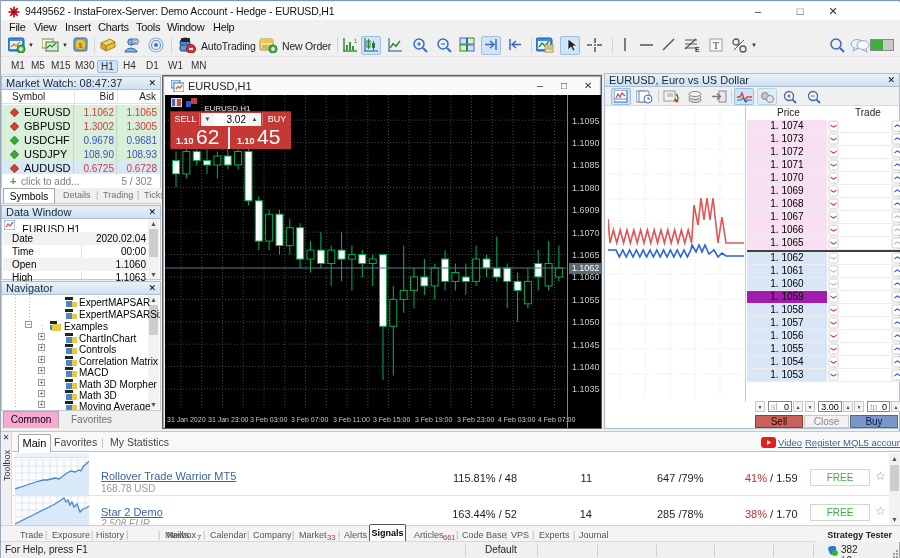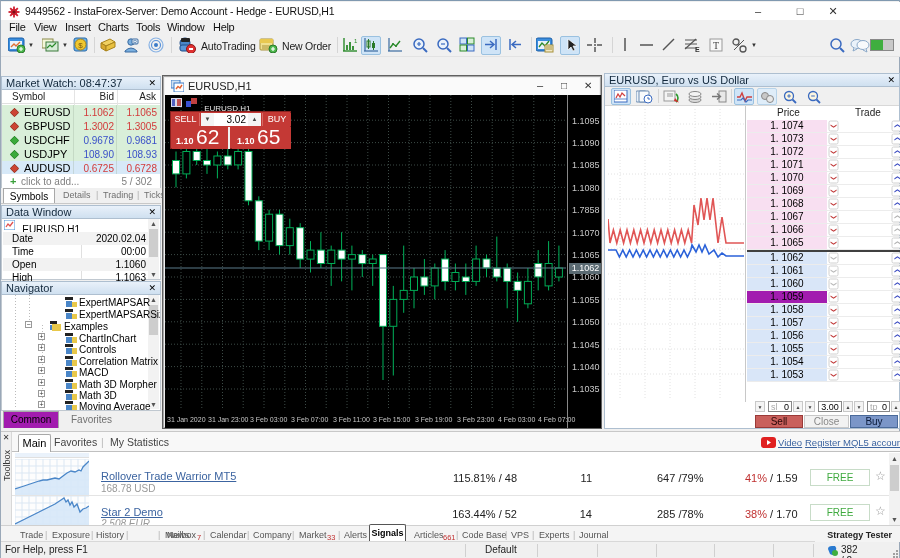--- a/index.html
+++ b/index.html
@@ -242,20 +242,31 @@
       <svg class="abs" style="left:849px;top:3px;" width="20" height="16" viewBox="0 0 20 16">
         <ellipse cx="7" cy="7" rx="6" ry="4.5" fill="#eaf2fa" stroke="#8aa8c8"></ellipse>
         <path d="M4,11 l-1,3 l4,-2" fill="#eaf2fa" stroke="#8aa8c8"></path>
         <ellipse cx="13" cy="8" rx="6" ry="4.5" fill="#f8fafc" stroke="#8aa8c8"></ellipse>
         <path d="M16,12 l1,3 l-4,-2" fill="#f8fafc" stroke="#8aa8c8"></path>
       </svg>
       <div class="abs" style="left:869px;top:5px;width:24px;height:12px;border:1px solid #888;background:#c8c8c8;">
         <div style="width:12px;height:100%;background:#3fae3f;"></div>
       </div>
     </div>
+<div class="abs" id="tfbar">
+ <span style="left:10px">M1</span>
+      <span style="left:30px">M5</span>
+      <span style="left:50px">M15</span>
+      <span style="left:74px">M30</span>
+      <span style="left:100px" class="tfsel">H1</span>
+      <span style="left:122px">H4</span>
+      <span style="left:145px">D1</span>
+      <span style="left:167px">W1</span>
+      <span style="left:190px">MN</span>
+</div>
 <div class="abs" id="leftpanels" style="left:0;top:74px;width:161px;height:356px;">
 
  <div class="ptitle" style="left:0;top:1px;width:160px;">Market Watch: 08:47:37<span style="position:absolute;right:4px;top:0;color:#000;font-size:9px;">✕</span></div>
  <div class="abs" style="left:0;top:15px;width:160px;height:113px;background:#fff;border:1px solid #c0c8d0;border-top:none;">
   <div class="abs" style="left:0;top:0;width:158px;height:14px;background:#fff;border-bottom:1px solid #e0e0e0;">
     <span class="abs s10" style="left:10px;top:1px;color:#222;">Symbol</span>
     <span class="abs s10" style="left:76px;top:1px;width:36px;text-align:right;color:#222;">Bid</span>
     <span class="abs s10" style="left:118px;top:1px;width:36px;text-align:right;color:#222;">Ask</span>
   </div>
   <div class="abs" style="left:72px;top:0;width:1px;height:98px;background:#e4e4e4;"></div>
@@ -371,21 +382,21 @@
    <div class="ti" style="left:62px;top:48px;"><span class="pm" style="left:-26px;top:1px;">+</span><span class="eicon2"></span>Controls</div>
    <div class="ti" style="left:62px;top:60px;"><span class="pm" style="left:-26px;top:1px;">+</span><span class="eicon2"></span>Correlation Matrix 3D</div>
    <div class="ti" style="left:62px;top:71px;"><span class="pm" style="left:-26px;top:1px;">+</span><span class="eicon2"></span>MACD</div>
    <div class="ti" style="left:62px;top:83px;"><span class="pm" style="left:-26px;top:1px;">+</span><span class="eicon2"></span>Math 3D Morpher</div>
    <div class="ti" style="left:62px;top:94px;"><span class="pm" style="left:-26px;top:1px;">+</span><span class="eicon2"></span>Math 3D</div>
    <div class="ti" style="left:62px;top:105px;"><span class="pm" style="left:-26px;top:1px;">+</span><span class="eicon2"></span>Moving Average</div>
 
  </div>
 
  <div class="abs" style="left:0;top:336px;width:160px;height:19px;background:#f0f0f0;">
-   <div class="abs" style="left:2px;top:0px;width:56px;height:17px;background:#a21caf;border:1px solid #a8a8a8;border-bottom:none;font-size:10px;text-align:center;line-height:16px;color:#000;">Common</div>
+   <div class="abs" style="left:2px;top:0px;width:56px;height:17px;background:#f9a8d4;border:1px solid #a8a8a8;border-bottom:none;font-size:10px;text-align:center;line-height:16px;color:#000;">Common</div>
    <span class="abs s10" style="left:70px;top:3px;color:#707070;">Favorites</span>
  </div>
 </div>
 <div class="abs" id="chartwin" style="left:161px;top:74px;width:440px;height:354px;background:#f0f0f0;border:1px solid #606060;box-shadow:inset 0 0 0 1px #a8a8a8;">
 
  <div class="abs" style="left:2px;top:2px;width:434px;height:17px;background:#fafafa;">
    <svg class="abs" style="left:6px;top:2px" width="13" height="12">
           <rect x="0" y="0" width="9" height="8" fill="#cfe0f0" stroke="#3a7ac8"></rect>
           <rect x="3" y="3" width="10" height="9" fill="#fff" stroke="#3a7ac8"></rect>
           <polyline points="5,9 7,6.5 9,8 11,5" stroke="#e06030" stroke-width="1.4" fill="none"></polyline>
@@ -508,21 +519,21 @@
           <line x1="393.9" y1="150.6" x2="393.9" y2="186.4" class="w"></line>
           <rect x="390.4" y="173.0" width="7" height="9.0" fill="#000" stroke="#00ab55" stroke-width="1"></rect>
           <line x1="0" y1="173.0" x2="401" y2="173.0" stroke="#5a7a8a" stroke-width="1"></line>
         </svg>
 
   <div class="abs" style="left:402px;top:0;width:34px;height:333px;background:#000;border-left:1px solid #888;">
     <div class="plab" style="top:21px">1.1095</div>
           <div class="plab" style="top:43px">1.1090</div>
           <div class="plab" style="top:65px">1.1085</div>
           <div class="plab" style="top:88px">1.1080</div>
-          <div class="plab" style="top:110px">1.7858</div>
+          <div class="plab" style="top:110px">1.6909</div>
           <div class="plab" style="top:133px">1.1070</div>
           <div class="plab" style="top:155px">1.1065</div>
           <div class="plab" style="top:177px">1.1060</div>
           <div class="plab" style="top:200px">1.1055</div>
           <div class="plab" style="top:222px">1.1050</div>
           <div class="plab" style="top:245px">1.1045</div>
           <div class="plab" style="top:267px">1.1040</div>
           <div class="plab" style="top:289px">1.1035</div>
     <div class="abs" style="left:1px;top:168px;width:33px;height:11px;background:#5a6a72;color:#fff;font-size:9px;text-align:center;line-height:11px;">1.1062</div>
   </div>
@@ -558,21 +569,21 @@
     <div class="abs" style="left:30px;top:1px;width:13px;height:13px;background:#f4f4f4;color:#444;font-size:6px;text-align:center;line-height:13px;">▼</div>
     <div class="abs" style="left:43px;top:1px;width:34px;height:13px;background:#fff;color:#000;font-size:10px;text-align:right;line-height:13px;padding-right:2px;">3.02</div>
     <div class="abs" style="left:77px;top:1px;width:13px;height:13px;background:#f4f4f4;color:#444;font-size:6px;text-align:center;line-height:13px;">▲</div>
     <div class="abs" style="left:91px;top:1px;width:29px;height:13px;background:#c43935;color:#fff;font-size:9px;text-align:center;line-height:13px;border-left:1px solid #d86a66;">BUY</div>
     <div class="abs" style="left:1px;top:15px;width:58px;height:22px;background:#c43935;border-right:2px solid #f0f0f0;color:#fff;">
       <span class="abs" style="left:4px;top:9px;font-size:9px;font-weight:bold;">1.10</span>
       <span class="abs" style="left:24px;top:-2px;font-size:21px;">62</span>
     </div>
     <div class="abs" style="left:61px;top:15px;width:59px;height:22px;background:#c43935;color:#fff;">
       <span class="abs" style="left:5px;top:9px;font-size:9px;font-weight:bold;">1.10</span>
-      <span class="abs" style="left:25px;top:-2px;font-size:21px;">65</span>
+      <span class="abs" style="left:25px;top:-2px;font-size:21px;">45</span>
     </div>
   </div>
  </div>
 </div>
 <div class="abs" id="dompanel" style="left:603px;top:72px;width:296px;height:356px;background:#fff;border:1px solid #aebfd0;">
  <div class="ptitle" style="left:-1px;top:-1px;width:296px;">EURUSD, Euro vs US Dollar<span style="position:absolute;right:4px;top:0;color:#000;font-size:9px;">✕</span></div>
  <div class="abs" style="left:0;top:13px;width:294px;height:19px;background:#f0f0f0;border-bottom:1px solid #d8d8d8;" id="domtoolbar">
         <div class="abs" style="left:6px;top:1px;width:20px;height:17px;background:#cfe4f7;border:1px solid #9ac1e0;border-radius:2px;"></div>
         <svg class="abs" style="left:9px;top:3px;" width="16" height="14" viewBox="0 0 16 14">
           <rect x="0" y="0" width="13" height="12" fill="#fff" stroke="#3a6ac0"></rect>

